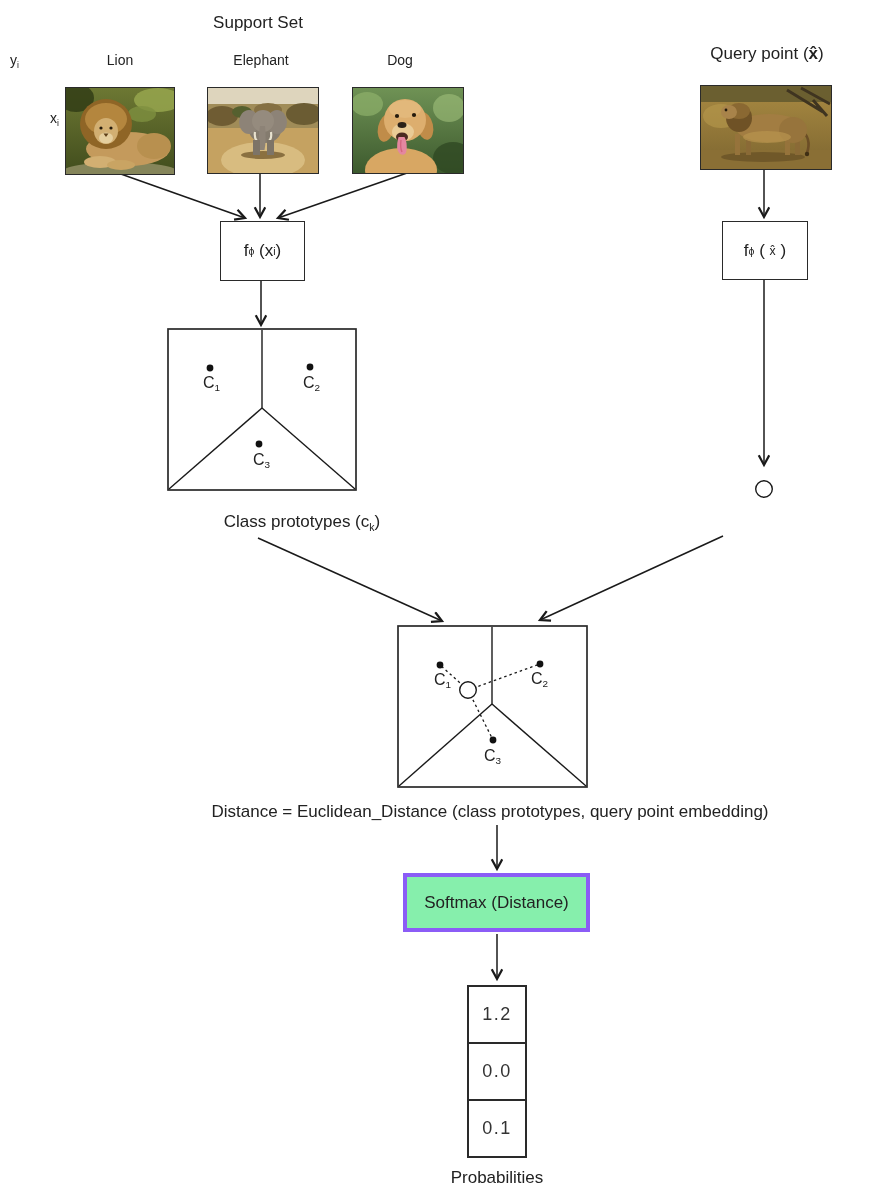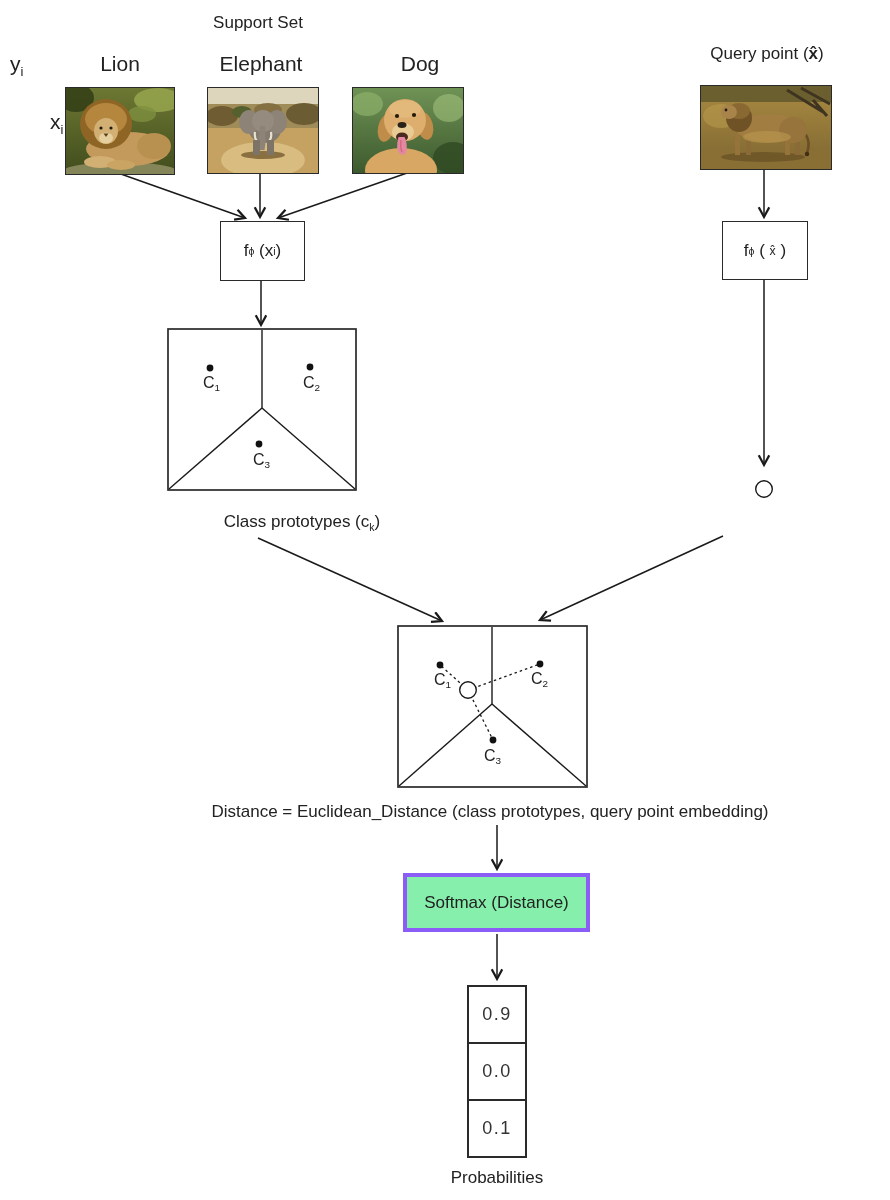--- a/index.html
+++ b/index.html
@@ -2,21 +2,21 @@
 <html><head>
 <meta charset="utf-8">
 <style>
   html,body { margin:0; padding:0; background:#ffffff; }
   .canvas {
     position:relative; width:890px; height:1200px; background:#ffffff;
     font-family:"Liberation Sans", sans-serif; color:#222; overflow:hidden;
   }
   .abs { position:absolute; }
   .ctr { transform:translateX(-50%); }
-  .lbl { font-size:21px; white-space:nowrap; color:#222; }
+  .lbl { font-size:14px; white-space:nowrap; color:#222; }
   .big { font-size:17px; }
   .sb { font-size:0.62em; vertical-align:-0.35em; }
   .bx { font-weight:bold; }
   .smallx { font-size:0.72em; }
   .photo { border:1.6px solid #2a2a2a; background:#888; line-height:0; }
   .photo svg { display:block; }
   .fbox {
     border:1.7px solid #2a2a2a; background:#fff;
     display:flex; align-items:center; justify-content:center;
     font-size:17px; white-space:nowrap;
@@ -85,21 +85,21 @@
 
     <line x1="497" y1="934" x2="497" y2="979" stroke="#1a1a1a" stroke-width="1.5" marker-end="url(#arw)"></line>
   </svg>
 
   <div class="abs lbl big ctr" style="left:258px; top:13px;">Support Set</div>
 
   <div class="abs lbl" style="left:10px; top:52px;"><span>y</span><span class="sb">i</span></div>
 
   <div class="abs lbl ctr" style="left:120px; top:52px;">Lion</div>
   <div class="abs lbl ctr" style="left:261px; top:52px;">Elephant</div>
-  <div class="abs lbl ctr" style="left:420px; top:52px;">Dog</div>
+  <div class="abs lbl ctr" style="left:400px; top:52px;">Dog</div>
 
   <div class="abs lbl big ctr" style="left:767px; top:44px;"><span>Query point (</span><span class="bx">x̂</span><span>)</span></div>
 
   <div class="abs lbl" style="left:12px; top:110px;margin-left:38px;"><span>x</span><span class="sb">i</span></div>
 
   <div class="abs photo" style="left:65px; top:87px;">
     <svg width="108" height="86" viewBox="0 0 108 86">
       <defs>
           <linearGradient id="lg1" x1="0" y1="0" x2="0" y2="1">
         <stop offset="0" stop-color="#6d7833"></stop>
@@ -229,19 +229,19 @@
 
 
   <div class="abs clabel" style="left:434px; top:671px;"><span>C</span><span class="sb">1</span></div>
   <div class="abs clabel" style="left:531px; top:670px;"><span>C</span><span class="sb">2</span></div>
   <div class="abs clabel" style="left:484px; top:747px;"><span>C</span><span class="sb">3</span></div>
 
   <div class="abs lbl big ctr" style="left:490px; top:802px;">Distance = Euclidean_Distance (class prototypes, query point embedding)</div>
 
   <div class="abs softmax" style="left:403px; top:873px; width:187px; height:59px; box-sizing:border-box;">Softmax (Distance)</div>
 
-  <div class="prob-cell" style="top:985px;">0.9</div>
+  <div class="prob-cell" style="top:985px;">1.2</div>
   <div class="prob-cell" style="top:1042px;text-align:center;">0.0</div>
   <div class="prob-cell" style="top:1099px;text-align:right;">0.1</div>
 
   <div class="abs lbl big ctr" style="left:497px; top:1168px;">Probabilities</div>
 
 </div>
 
 </body></html>

